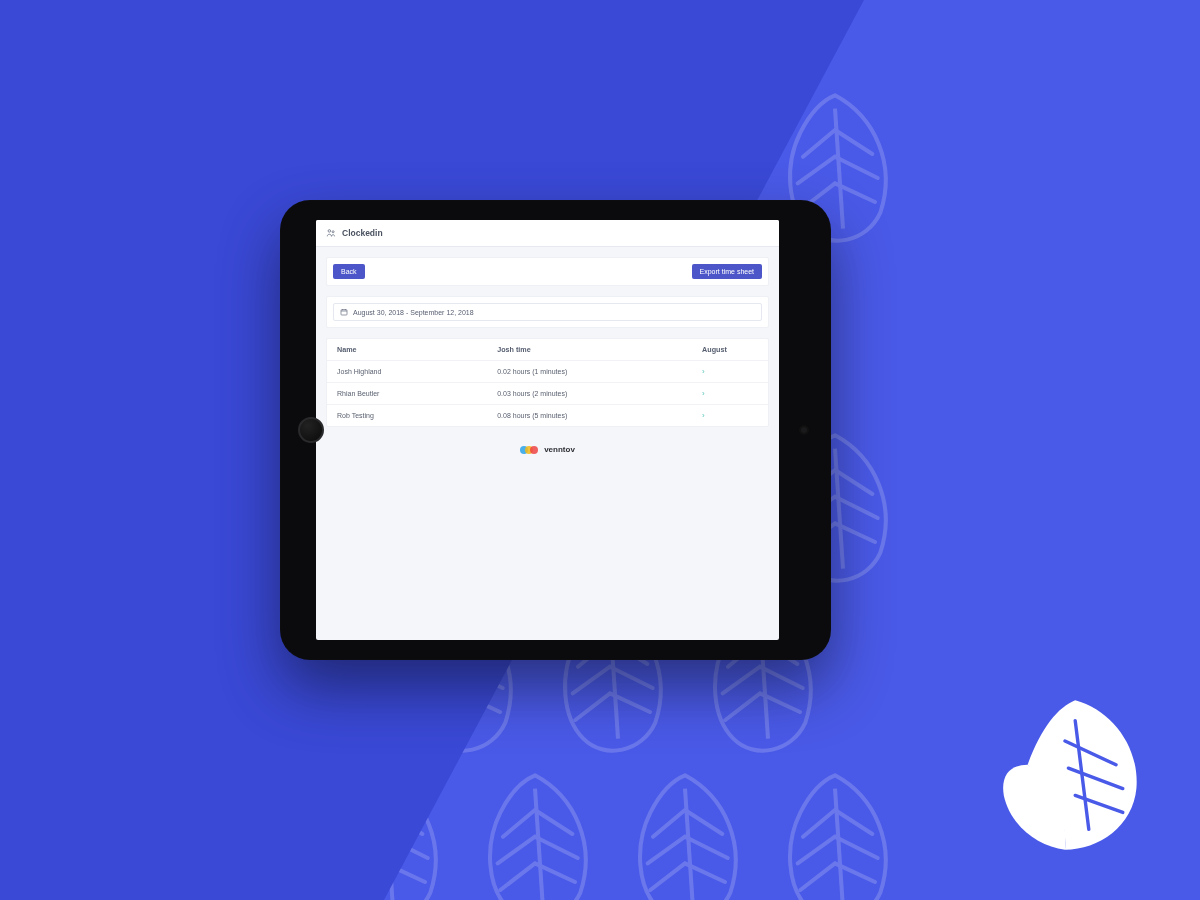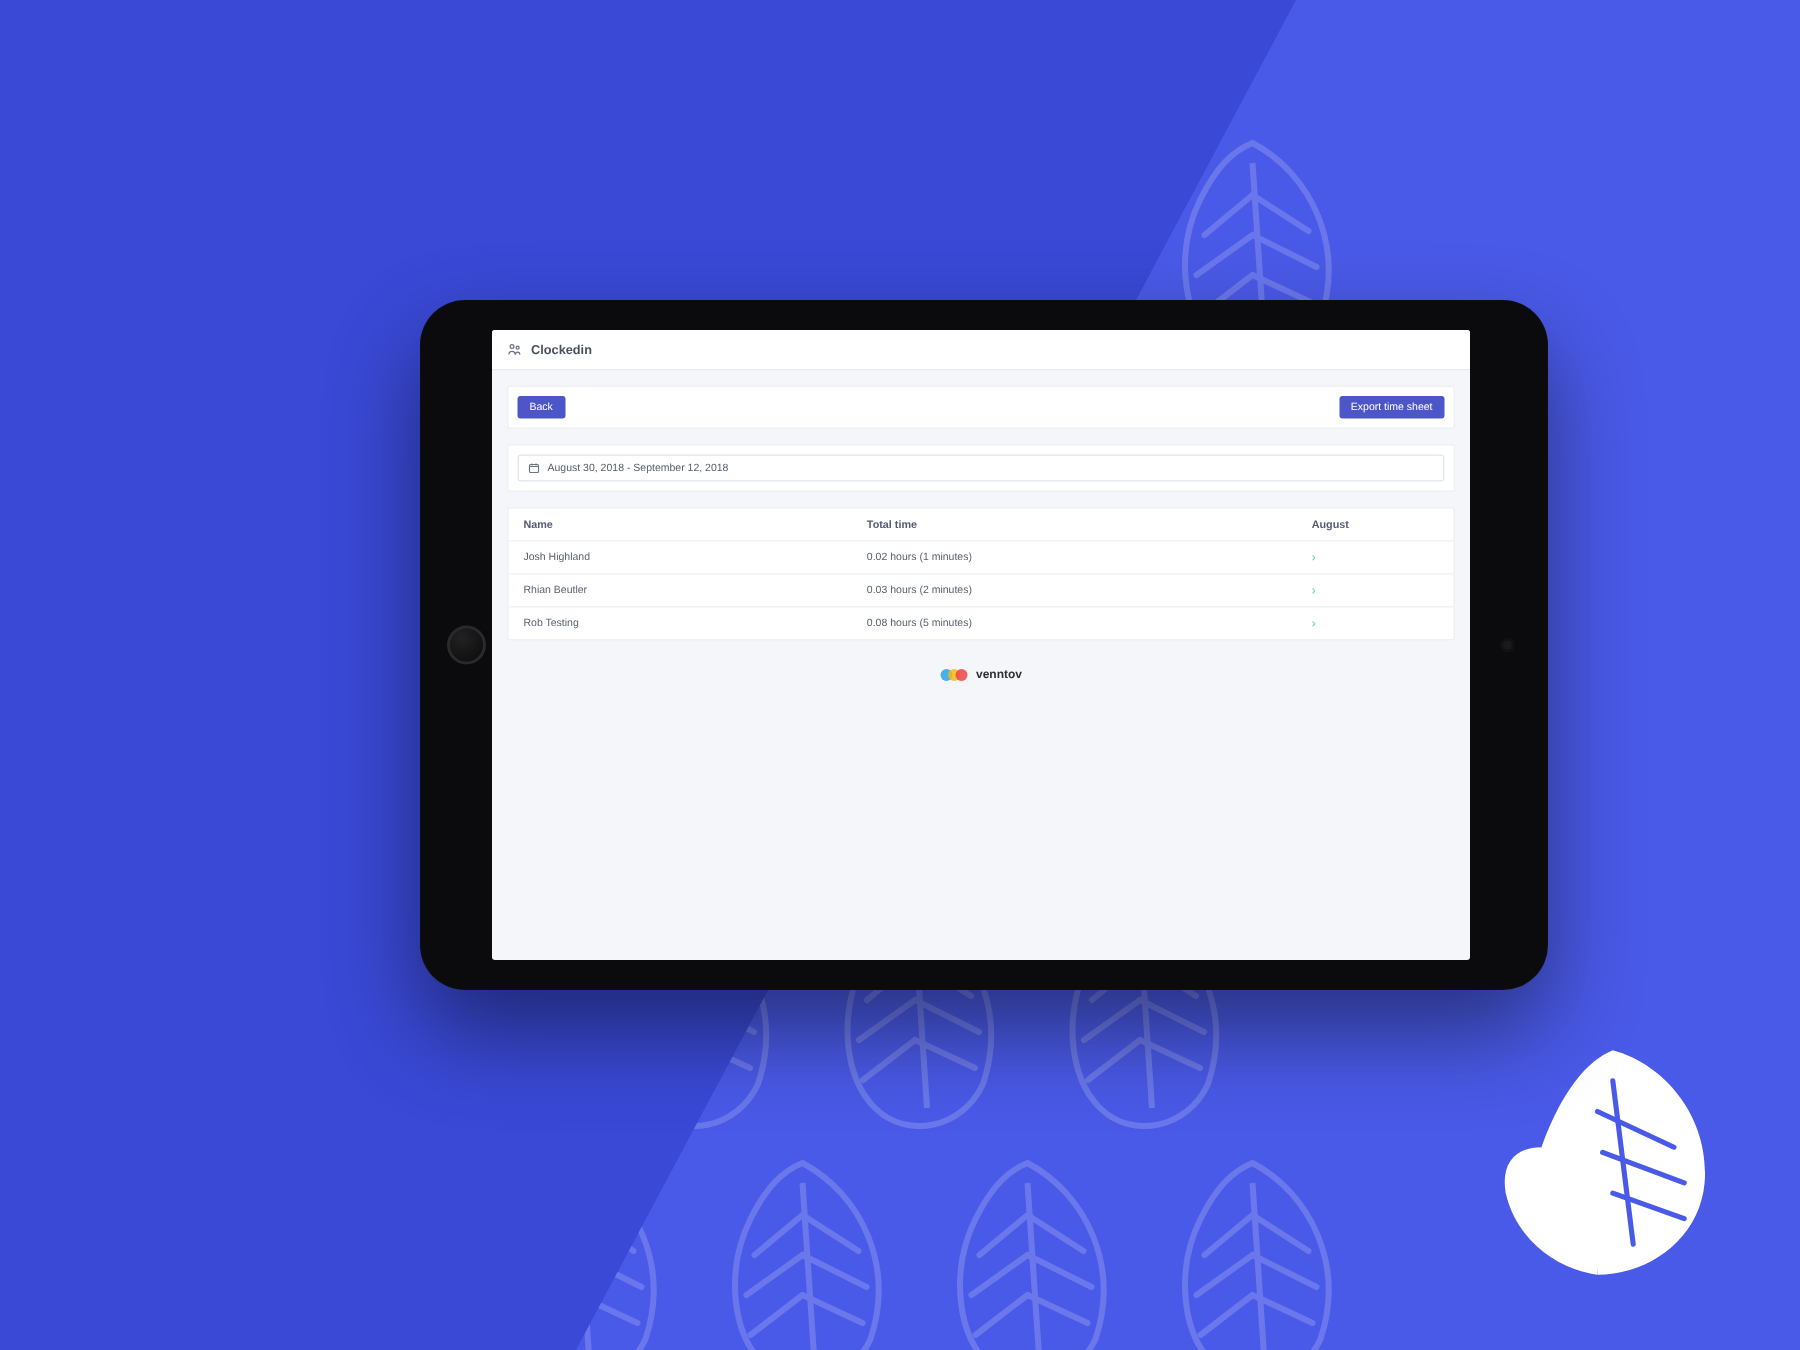--- a/index.html
+++ b/index.html
@@ -22,25 +22,25 @@
   .leaf-tile svg { width: 100%; height: 100%; display: block; }
   .corner-logo {
     position: absolute; right: 50px; bottom: 40px; width: 170px; height: 170px;
   }
   .corner-logo svg { width: 100%; height: 100%; display: block; }
 
   
   .tablet {
     position: absolute;
     left: 280px; top: 200px;
-    width: 752px; height: 460px;
+    width: 551px; height: 460px;
     background: #0b0b0d;
     border-radius: 30px;
     box-shadow: 0 28px 60px rgba(0,0,0,0.45), inset 0 0 2px rgba(255,255,255,0.05);
-    padding: 20px 52px 20px 48px;
+    padding: 20px 52px 20px 36px;
   }
   .home-btn {
     position: absolute; left: 18px; top: 50%; transform: translateY(-50%);
     width: 26px; height: 26px; border: 2px solid #2a2a2d; border-radius: 50%;
     background: radial-gradient(circle at 35% 30%, #222, #0a0a0a);
   }
   .camera {
     position: absolute; right: 24px; top: 50%; transform: translateY(-50%);
     width: 6px; height: 6px; background: #1a1a1c; border-radius: 50%;
     box-shadow: 0 0 0 2px #111;
@@ -426,21 +426,21 @@
                 <path d="M3 9h18M8 3v4M16 3v4"></path>
               </svg>
             </span>
             <span class="date-text">August 30, 2018 - September 12, 2018</span>
           </div>
         </div>
 
         <div class="table-card">
           <div class="row head">
             <div>Name</div>
-            <div>Total time</div>
+            <div>Josh time</div>
             <div class="det">August</div>
           </div>
 
           <div class="row">
             <div class="name">Josh Highland</div>
             <div class="total">0.02 hours (1 minutes)</div>
             <div class="det"><span class="chev">›</span></div>
           </div>
           <div class="row">
             <div class="name">Rhian Beutler</div>

